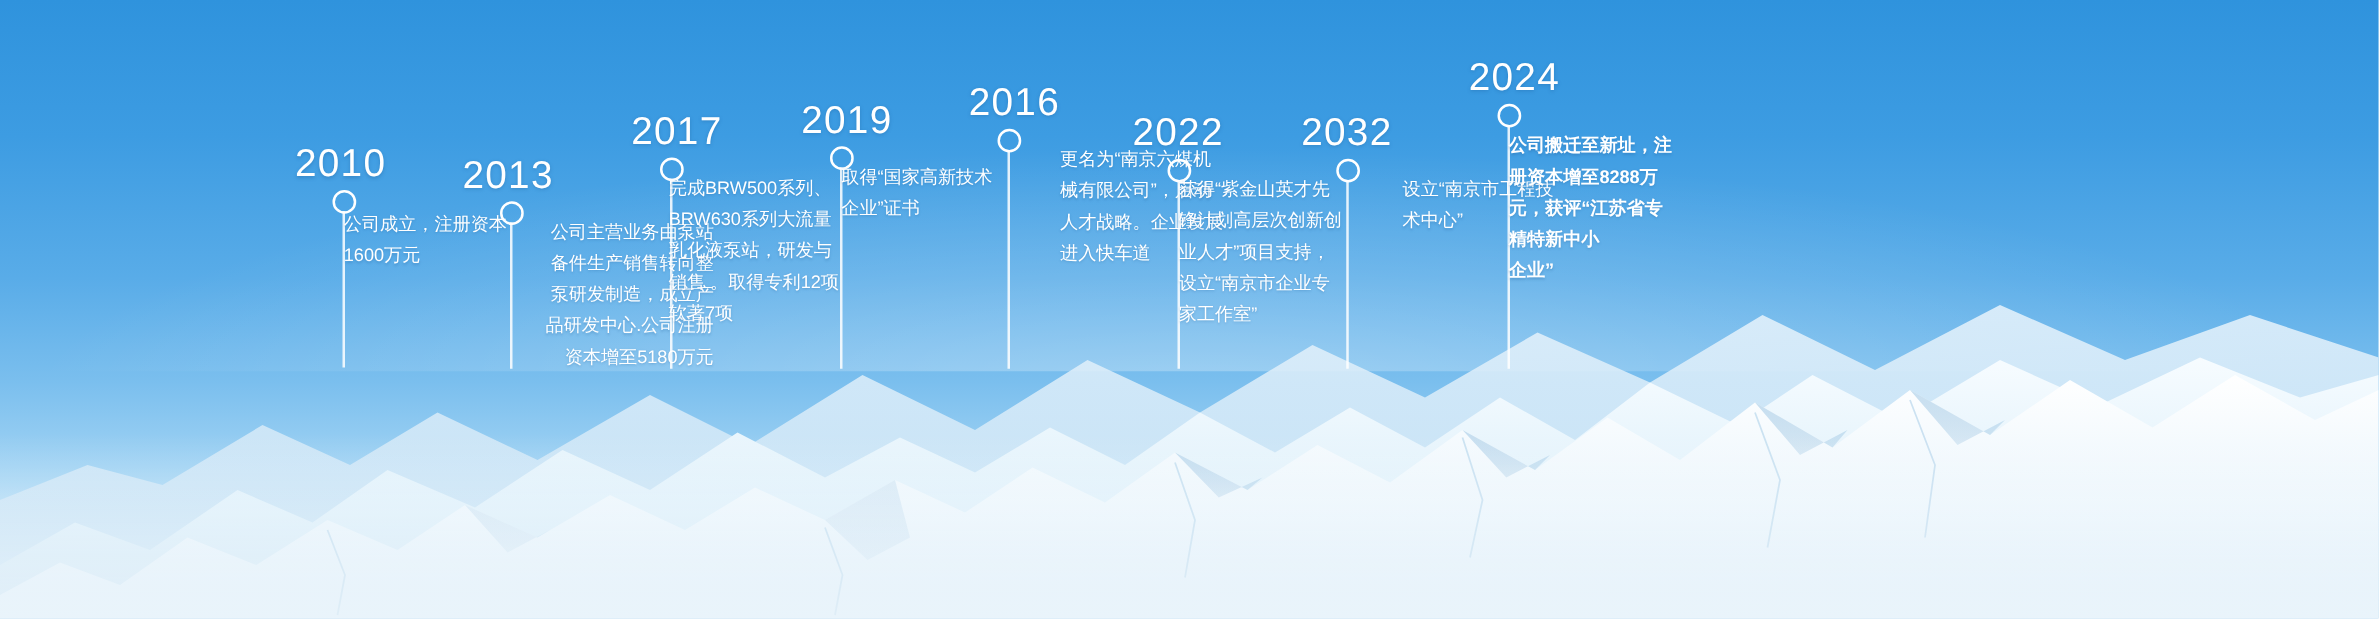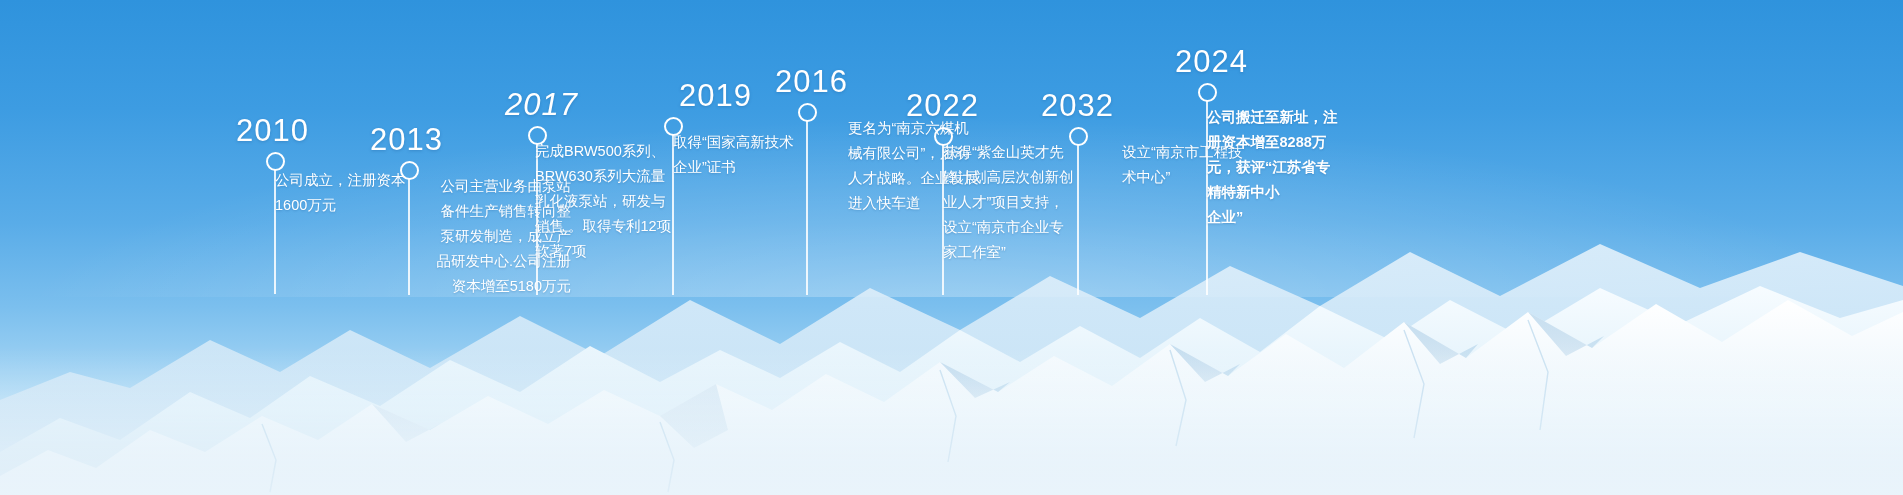--- a/index.html
+++ b/index.html
@@ -142,31 +142,31 @@
         <div class="year" style="left: 370px; top: 122px;">2013</div>
         <div class="desc" style="left: 406px; top: 174px; width: 165px; text-align: right;">公司主营业务由泵站
 备件生产销售转向整
 泵研发制造，成立产
 品研发中心.公司注册
 资本增至5180万元</div>
       </div>
       <div class="milestone">
         <div class="stem" style="left: 536px; top: 143px; height: 152px;"></div>
         <div class="node" style="left: 528px; top: 126px;"></div>
-        <div class="year" style="left: 505px; top: 87px; font-style: italic;">2017</div>
+        <div class="year" style="left: 505px; top: 87px;">2017</div>
         <div class="desc" style="left: 535px; top: 139px; width: 172px;">完成BRW500系列、
 BRW630系列大流量
 乳化液泵站，研发与
 销售 。取得专利12项
 软著7项</div>
       </div>
       <div class="milestone">
         <div class="stem" style="left: 672px; top: 134px; height: 161px;"></div>
         <div class="node" style="left: 664px; top: 117px;"></div>
-        <div class="year" style="left: 679px; top: 78px;">2019</div>
+        <div class="year" style="left: 641px; top: 78px;">2019</div>
         <div class="desc" style="left: 673px; top: 130px; width: 168px;">取得“国家高新技术
 企业”证书</div>
       </div>
       <div class="milestone">
         <div class="stem" style="left: 806px; top: 120px; height: 175px;"></div>
         <div class="node" style="left: 798px; top: 103px;"></div>
         <div class="year" style="left: 775px; top: 64px;">2016</div>
         <div class="desc" style="left: 807px; top: 116px; width: 170px; margin-left: 41px;">更名为“南京六煤机
 械有限公司”，启动
 人才战略。企业发展

